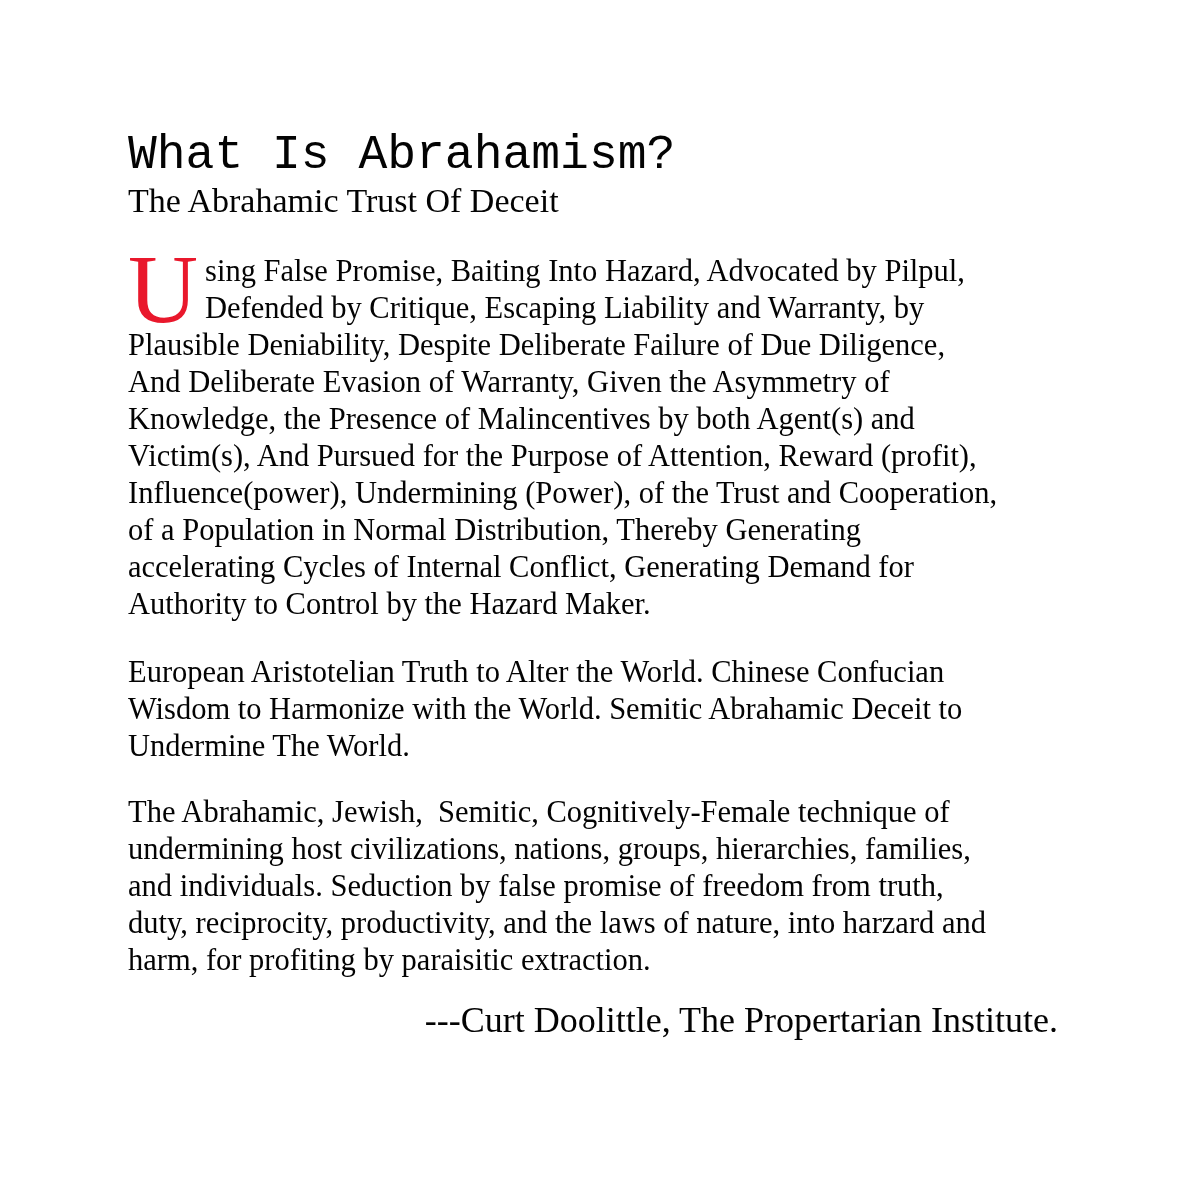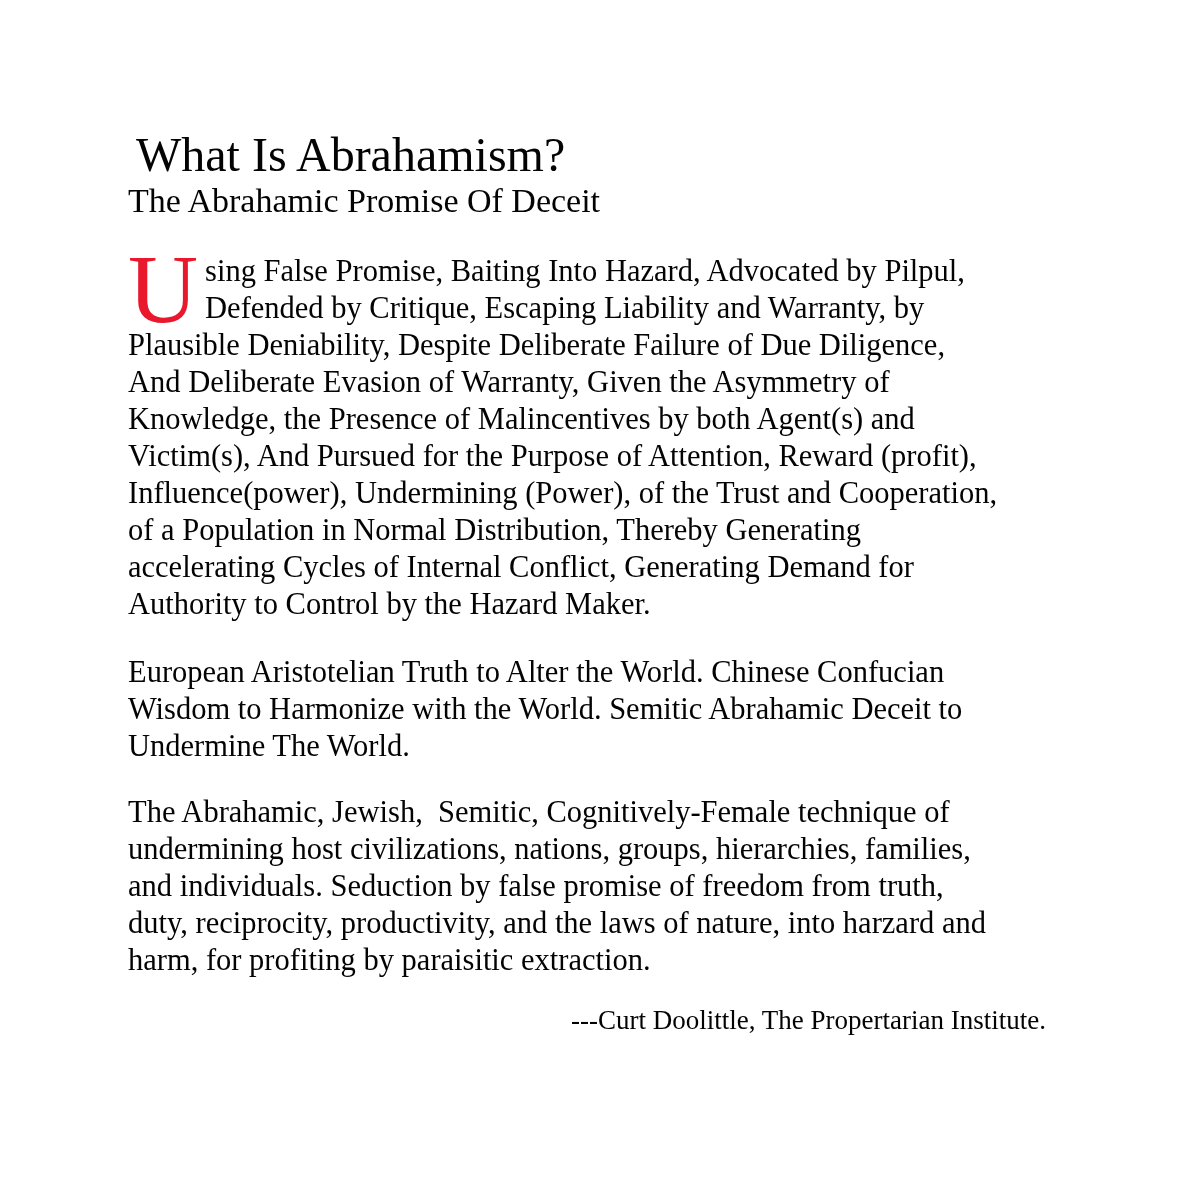--- a/index.html
+++ b/index.html
@@ -12,25 +12,26 @@
     height: 1200px;
     overflow: hidden;
     font-family: "Liberation Serif", "DejaVu Serif", serif;
     color: #030303;
   }
   .page {
     margin-left: 128px;
     width: 934px;
   }
   .doc-title {
-    margin: 129px 0 0 8px;
+    margin: 129px 0 0 0;
     font-size: 48px;
     line-height: 52px;
     font-weight: normal;
     white-space: pre;
+    font-family: Liberation Mono, monospace;
   }
   .doc-subtitle {
     margin: 0;
     font-size: 34px;
     line-height: 40px;
     font-weight: normal;
     white-space: pre;
   }
   .para {
     font-size: 30.5px;
@@ -43,35 +44,35 @@
   .para-3 { margin-top: 31px; }
   .dropcap {
     float: left;
     font-size: 97px;
     line-height: 74px;
     height: 74px;
     padding-right: 7px;
     color: var(--accent, #e9182c);
   }
   .attribution {
-    margin: 24px 16px 0 0;
-    font-size: 27px;
+    margin: 24px 4px 0 0;
+    font-size: 36px;
     line-height: 34px;
     text-align: right;
     white-space: pre;
   }
 </style>
 </head>
 <body style="background: rgb(255, 255, 255); color: rgb(3, 3, 3);">
 
 <div class="page">
 
   <h1 class="doc-title">What Is Abrahamism?</h1>
 
-  <h2 class="doc-subtitle">The Abrahamic Promise Of Deceit</h2>
+  <h2 class="doc-subtitle">The Abrahamic Trust Of Deceit</h2>
 
   <p class="para para-1"><span class="dropcap">U</span><span>sing False Promise, Baiting Into Hazard, Advocated by Pilpul,
 Defended by Critique, Escaping Liability and Warranty, by
 Plausible Deniability, Despite Deliberate Failure of Due Diligence,
 And Deliberate Evasion of Warranty, Given the Asymmetry of
 Knowledge, the Presence of Malincentives by both Agent(s) and
 Victim(s), And Pursued for the Purpose of Attention, Reward (profit),
 Influence(power), Undermining (Power), of the Trust and Cooperation,
 of a Population in Normal Distribution, Thereby Generating
 accelerating Cycles of Internal Conflict, Generating Demand for

